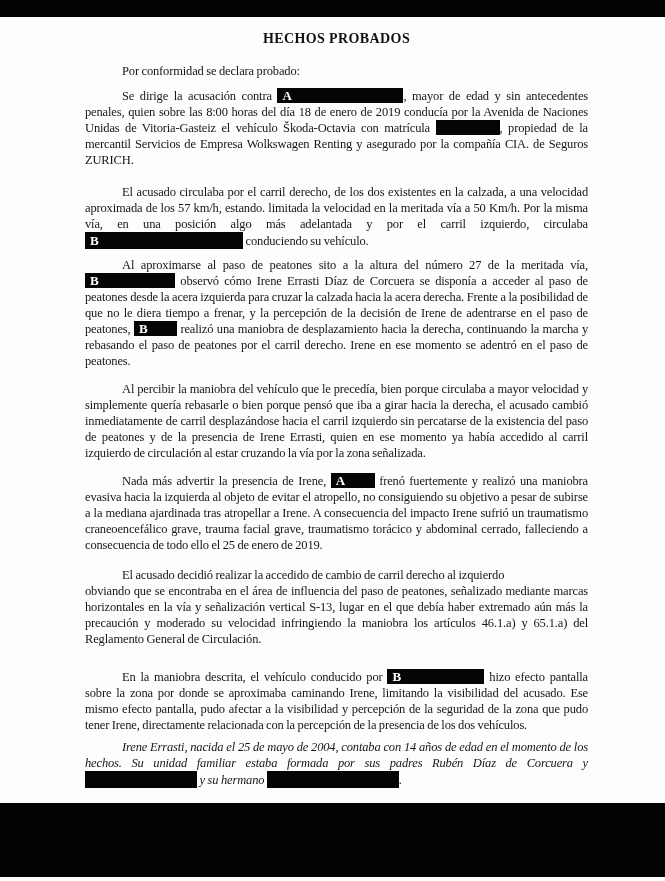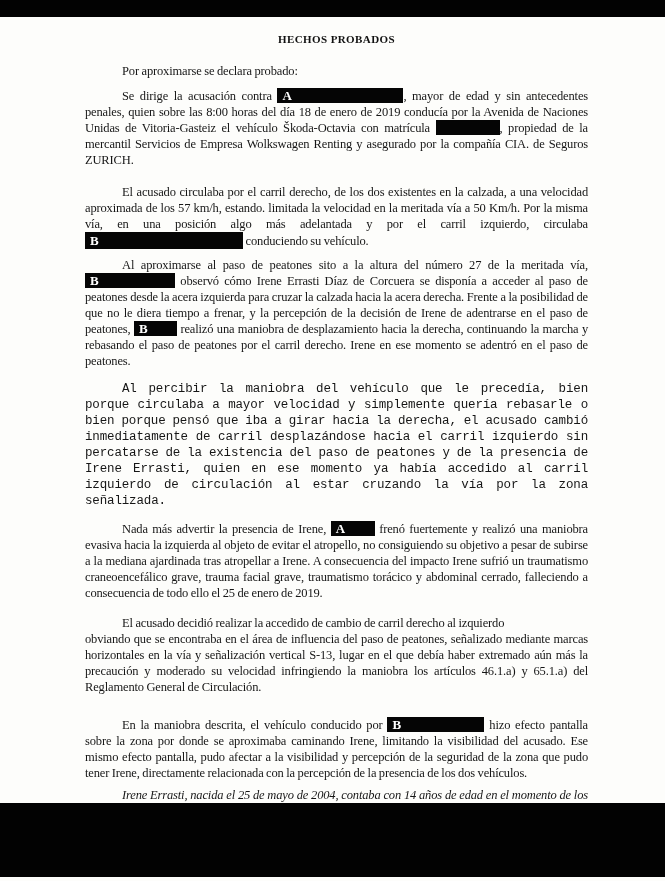--- a/index.html
+++ b/index.html
@@ -25,41 +25,41 @@
   .scan-bar.top { top: 0; height: 17px; }
   .scan-bar.bottom { top: 803px; height: 74px; }
   .content {
     position: absolute;
     top: 17px;
     left: 85px;
     width: 503px;
   }
   .doc-title {
     margin: 14px 0 0 0;
-    font-size: 11px;
+    font-size: 14px;
     line-height: 16px;
     font-weight: bold;
     text-align: center;
     letter-spacing: 0.4px;
     color: #111;
   }
   .para {
     margin: 16px 0 0 0;
     font-size: 12.5px;
     line-height: 16px;
     text-align: justify;
     text-indent: 37px;
     letter-spacing: -0.15px;
     word-spacing: -0.4px;
   }
   .para.intro   { margin-top: 16px; text-align: left; }
   .para.p1 { margin-top: 9px; }
   .para.p2 { margin-top: 16px; }
   .para.p3 { margin-top: 8px; }
-  .para.p4 { margin-top: 12px; font-family: Liberation Mono, monospace; }
+  .para.p4 { margin-top: 12px; }
   .para.p5 { margin-top: 12px; }
   .para.p6 { margin-top: 14px; }
   .para.p7 { margin-top: 22px; }
   .para.p8 { margin-top: 6px; font-style: italic; }
   .redact {
     display: inline-block;
     background: #050505;
     height: 15px;
     line-height: 15px;
     vertical-align: -3px;
@@ -79,21 +79,21 @@
 <body>
 
 <div class="page">
 
   <div class="scan-bar top"></div>
 
   <div class="content">
 
     <h1 class="doc-title">HECHOS PROBADOS</h1>
 
-    <p class="para intro">Por aproximarse se declara probado:</p>
+    <p class="para intro">Por conformidad se declara probado:</p>
 
     <p class="para p1">
       <span>Se dirige la acusación contra </span><span class="redact" style="width:126px"><span class="redact-label">A</span></span><span>, mayor de edad y sin antecedentes penales, quien sobre las 8:00 horas del día 18 de enero de 2019 conducía por la Avenida de Naciones Unidas de Vitoria-Gasteiz el vehículo Škoda-Octavia con matrícula </span><span class="redact" style="width:64px"><span class="redact-label"></span></span><span>, propiedad de la mercantil Servicios de Empresa Wolkswagen Renting y asegurado por la compañía CIA. de Seguros ZURICH.</span>
     </p>
 
     <p class="para p2">
       <span>El acusado circulaba por el carril derecho, de los dos existentes en la calzada, a una velocidad aproximada de los 57 km/h, estando. limitada la velocidad en la meritada vía a 50 Km/h. Por la misma vía, en una posición algo más adelantada y por el carril izquierdo, circulaba </span><span class="redact tall" style="width:158px"><span class="redact-label">B</span></span><span> conduciendo su vehículo.</span>
     </p>
 
     <p class="para p3">

